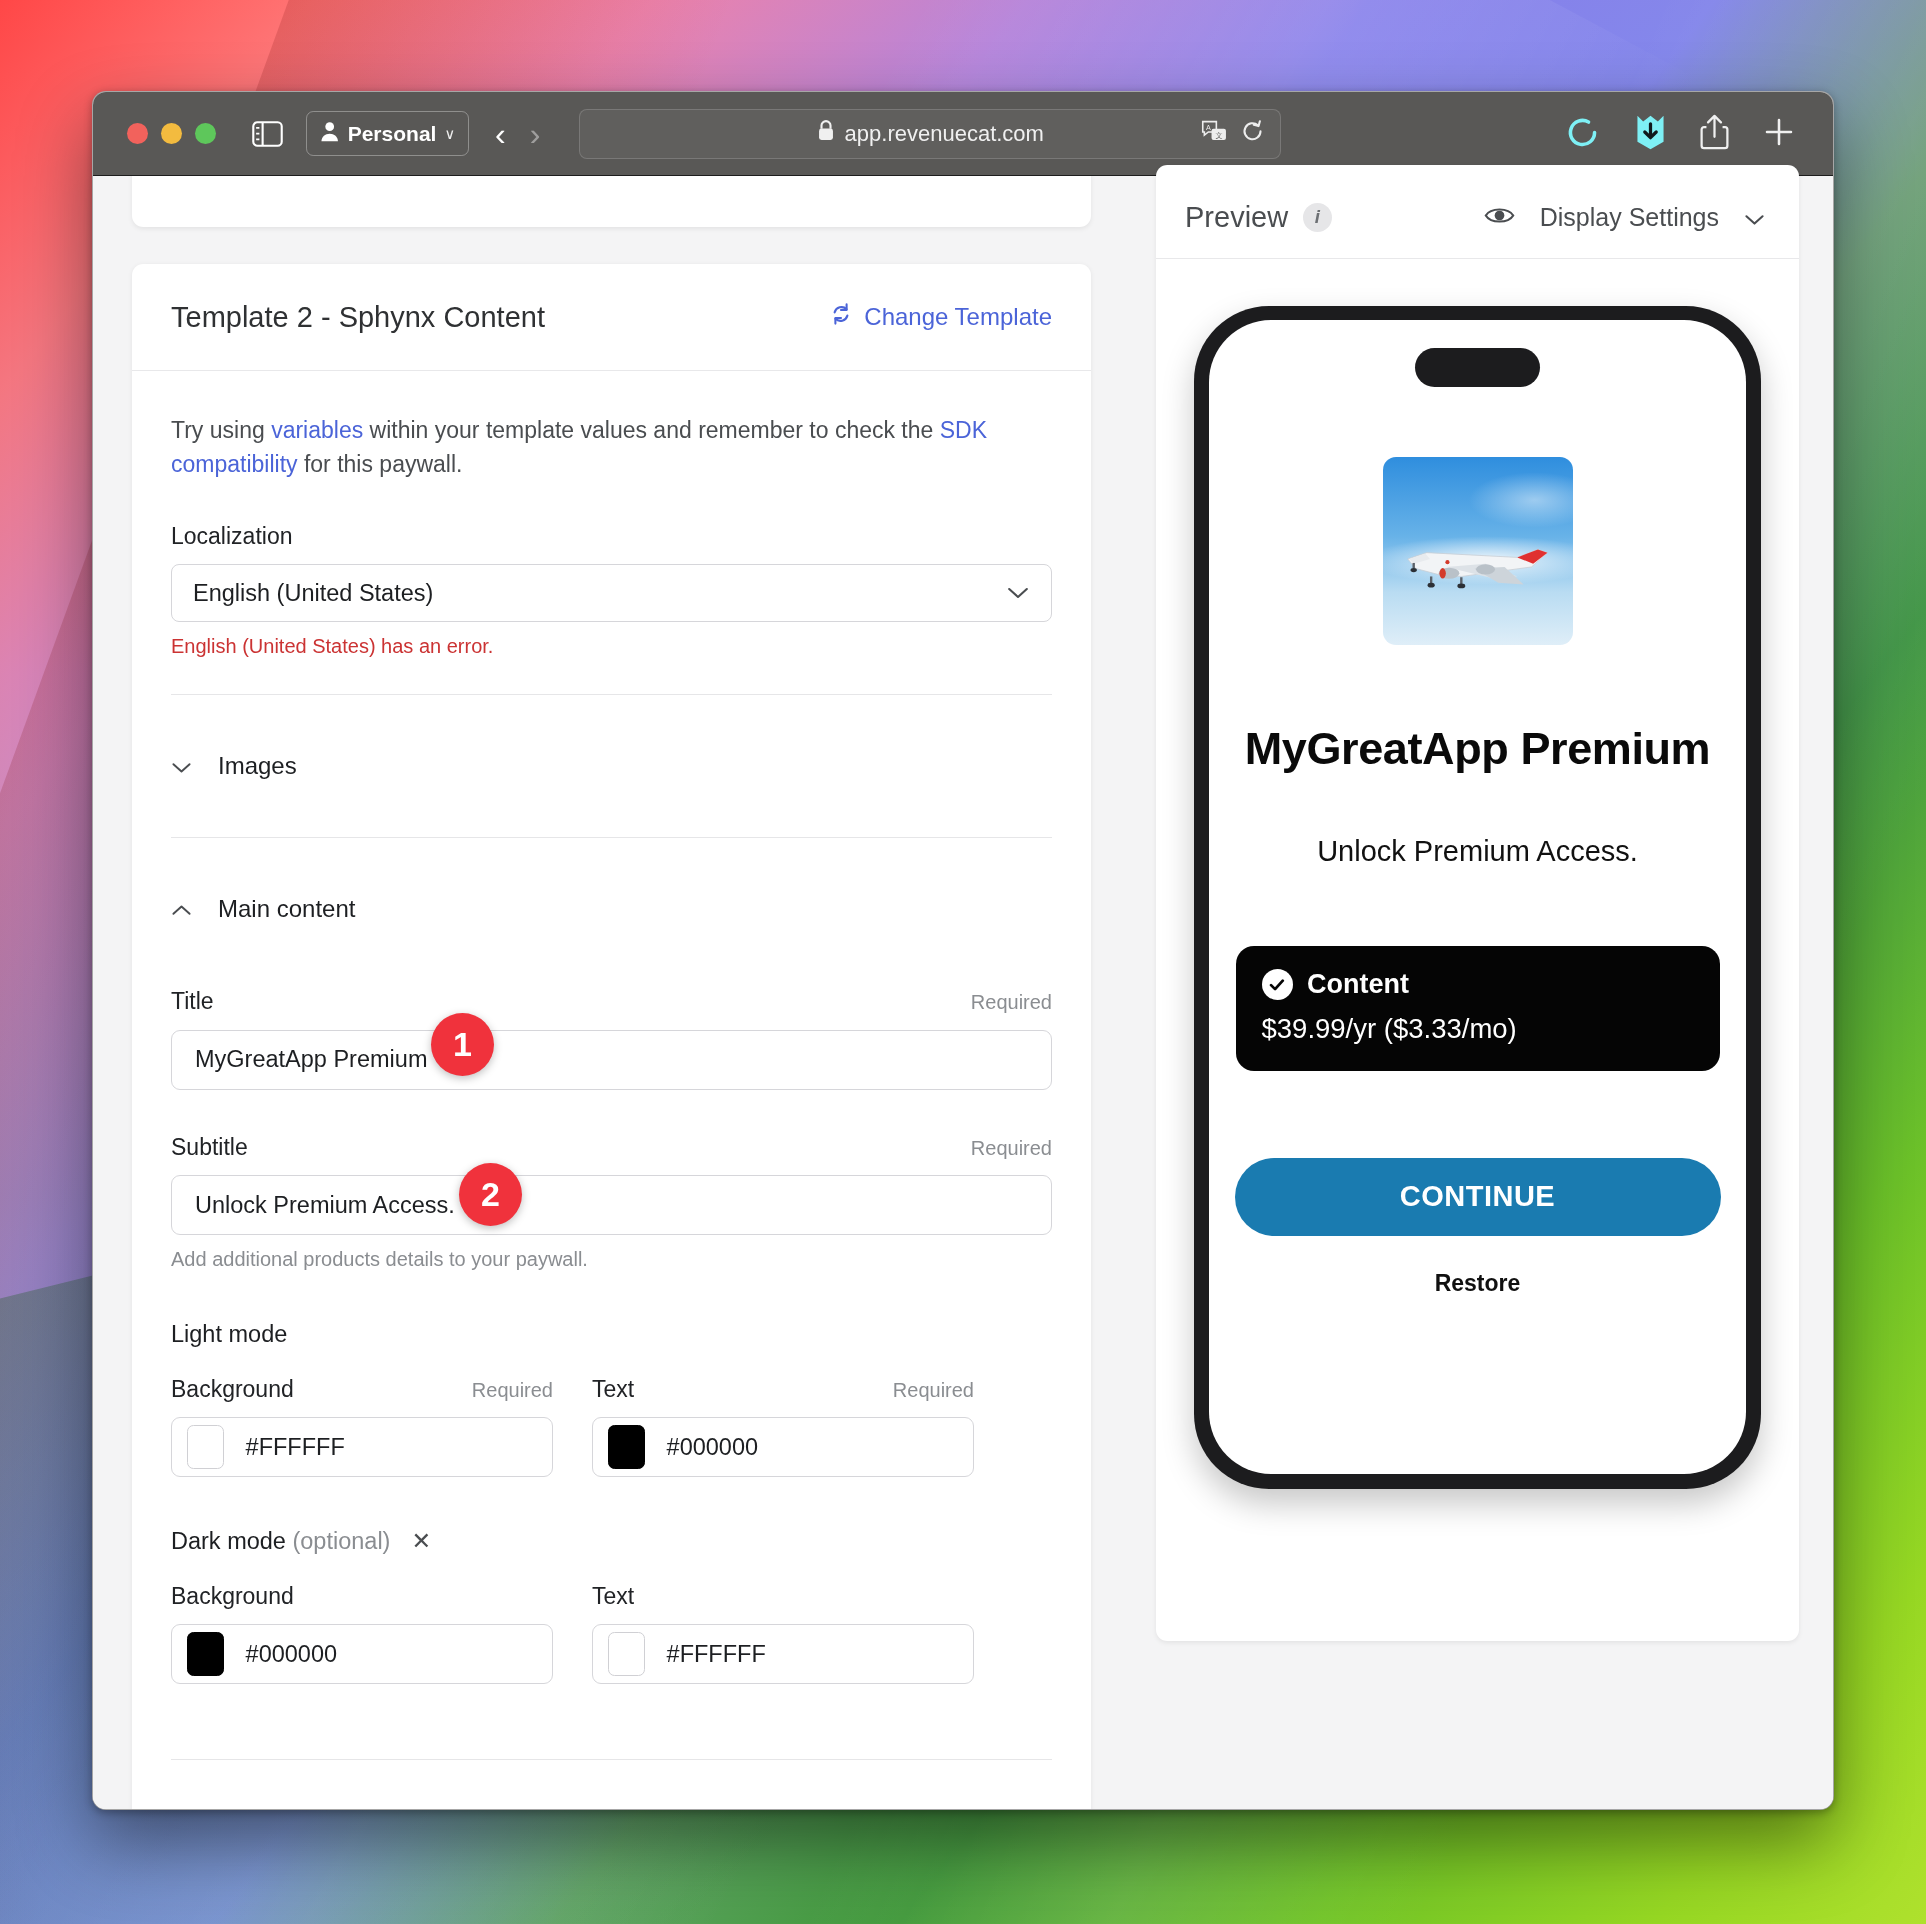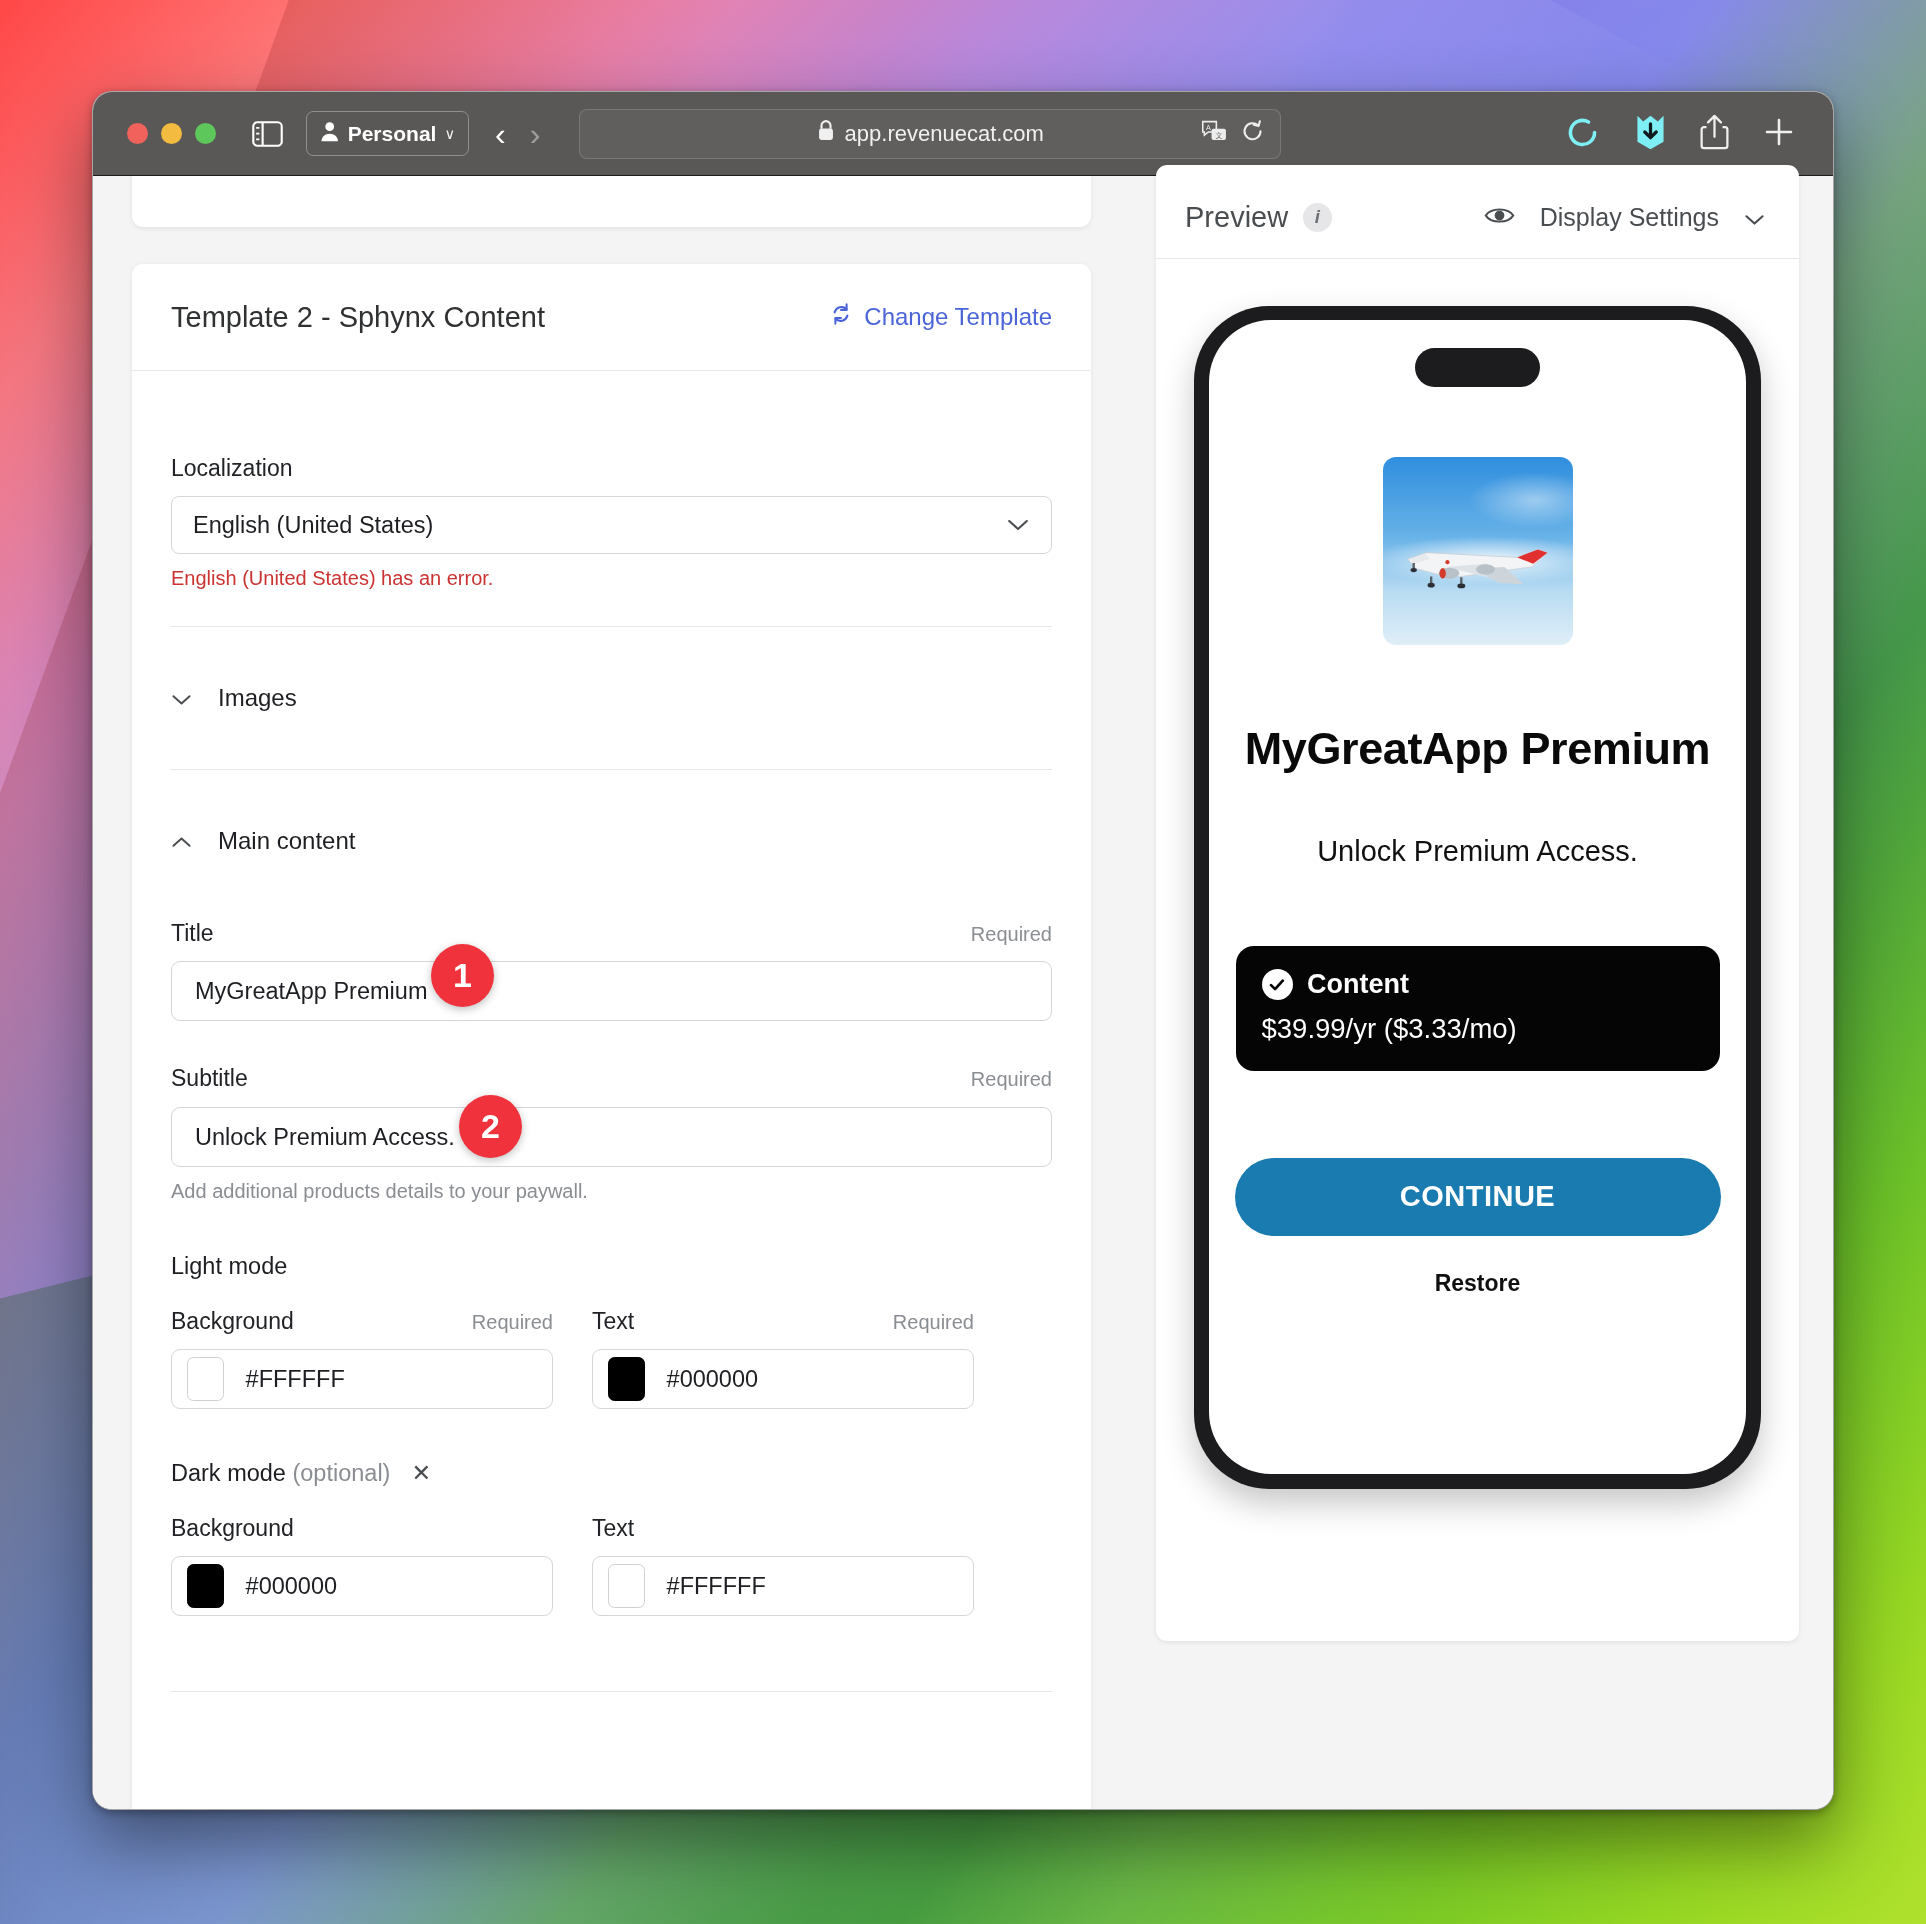--- a/index.html
+++ b/index.html
@@ -34,21 +34,21 @@
   #wp3 { top:-162px; left:-81px; width:421px; height:2430px; transform: rotate(20deg);
          background: linear-gradient(90deg, rgba(120,10,10,0.18) 0%, rgba(255,255,255,0) 100%); }
   #wp4 { top:1215px; left:-162px; width:1134px; height:1134px; transform: rotate(-14deg);
          background: linear-gradient(150deg, rgba(20,90,20,0.35) 0%, rgba(160,230,40,0.0) 70%); }
 
   
   .window {
     position: absolute;
     left: 92px; top: 91px;
     width: 1742px; height: 1719px;
-    border-radius: 20px;
+    border-radius: 14px;
     background: #ffffff;
     box-shadow: 0 32px 73px rgba(0,0,0,0.45), 0 2.4px 8px rgba(0,0,0,0.3);
     overflow: hidden;
     border: 0.8px solid rgba(0,0,0,0.35);
   }
   .toolbar {
     height: 84px;
     background: #595856;
     display: flex;
     align-items: center;
@@ -387,20 +387,23 @@
                 <path d="M22 3 V10 H15" fill="none" stroke="#4b64d8" stroke-width="2.6" stroke-linecap="round" stroke-linejoin="round"></path>
                 <path d="M8 27 V20 H15" fill="none" stroke="#4b64d8" stroke-width="2.6" stroke-linecap="round" stroke-linejoin="round"></path>
               </svg>
             </span>
             <span>Change Template</span>
           </div>
         </div>
 
         <div class="card-body">
 
+          <div class="helper-text">
+            <span>Try using </span><a href="#">variables</a><span> within your template values and remember to check the </span><a href="#">SDK compatibility</a><span> for this paywall.</span>
+          </div>
 
           <div class="section-gap">
             <div class="field-label">Localization</div>
             <div class="select-box">
               <span>English (United States)</span>
               <span>
                 <svg width="24" height="16" viewBox="0 0 30 20">
                     <path d="M4 5 L15 15 L26 5" fill="none" stroke="#4a4d50" stroke-width="2.6" stroke-linecap="round" stroke-linejoin="round"></path>
                   </svg>
               </span>

